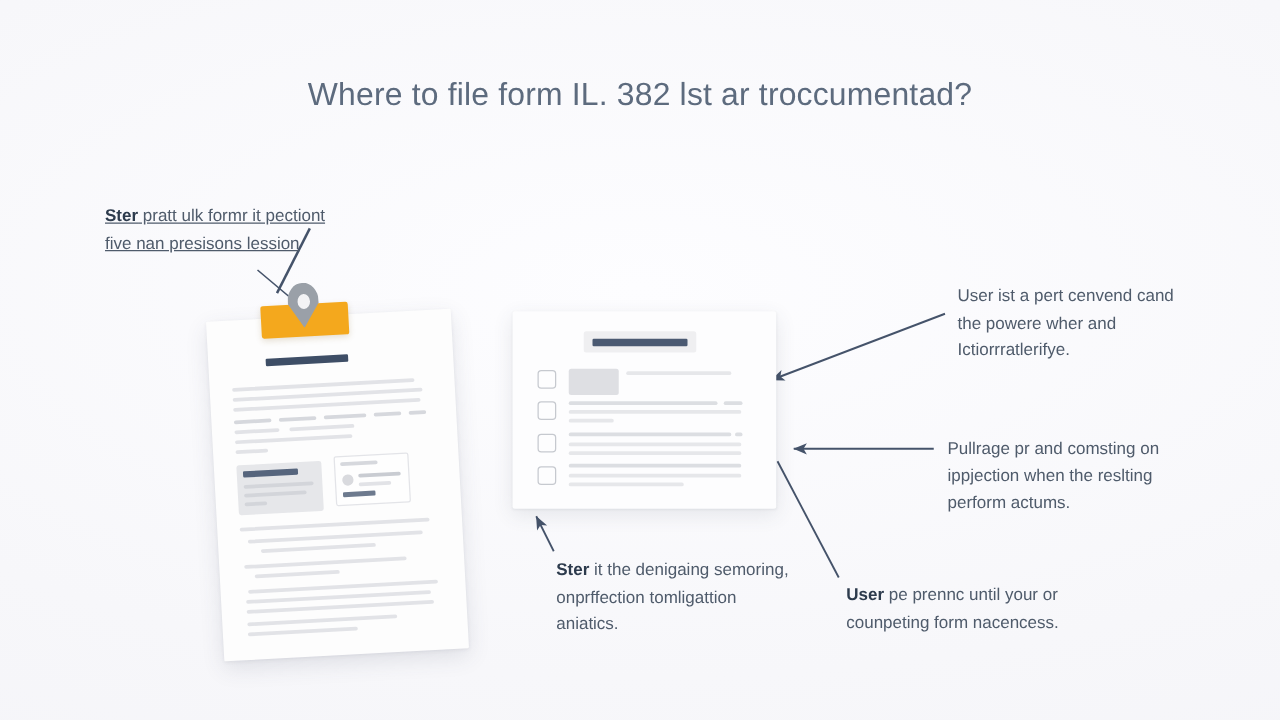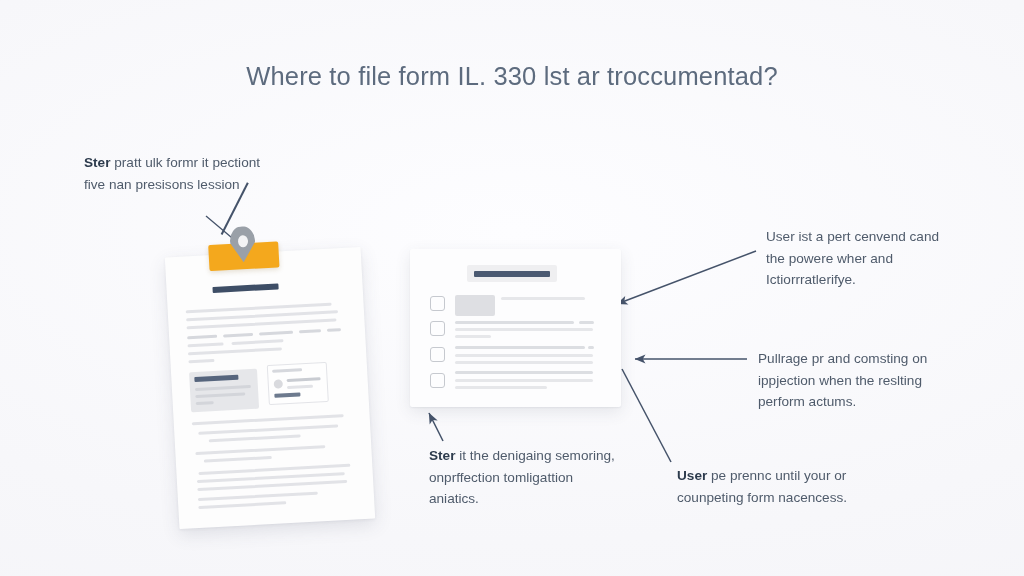--- a/index.html
+++ b/index.html
@@ -40,25 +40,25 @@
     position: absolute;
     color: #4f5b6b;
     font-size: 13.6px;
     line-height: 21.5px;
   }
   .note b {
     color: #2d3b4d;
     font-weight: 700;
   }
 
-  .note-left      { left: 84px;  top: 152px;  width: 185px; }
+  .note-left      { left: 84px;  top: 162px;  width: 185px; text-decoration: underline; }
   .note-midtop    { left: 421px; top: 175px;  width: 215px; }
   .note-righttop  { left: 766px; top: 226px;  width: 190px; }
   .note-rightmid  { left: 758px; top: 348px;  width: 195px; }
-  .note-botmid    { left: 429px; top: 445px;  width: 195px; }
+  .note-botmid    { left: 445px; top: 445px;  width: 195px; }
   .note-botright  { left: 677px; top: 465px;  width: 175px; }
 
   
   #links {
     position: absolute;
     left: 0; top: 0;
     width: 1024px; height: 576px;
     pointer-events: none;
   }
 
@@ -212,21 +212,21 @@
     height: 21px;
     background: #dedfe3;
     border-radius: 2px;
   }
 </style>
 </head>
 <body>
 
 <div id="stage">
 
-  <div class="title">Where to file form IL. 330 lst ar troccumentad?</div>
+  <div class="title">Where to file form IL. 382 lst ar troccumentad?</div>
 
   <svg id="links" viewBox="0 0 1024 576" width="1024" height="576" aria-hidden="true">
     <defs>
       <marker id="ah" markerWidth="9" markerHeight="9" refX="7.4" refY="3.2" orient="auto" markerUnits="strokeWidth">
         <path d="M7.6,3.2 L0.4,0.2 L2.2,3.2 L0.4,6.2 Z" fill="#45536a"></path>
       </marker>
     </defs>
 
     <path d="M206,216 L244,248" stroke="#45536a" stroke-width="1.3" fill="none"></path>
 

